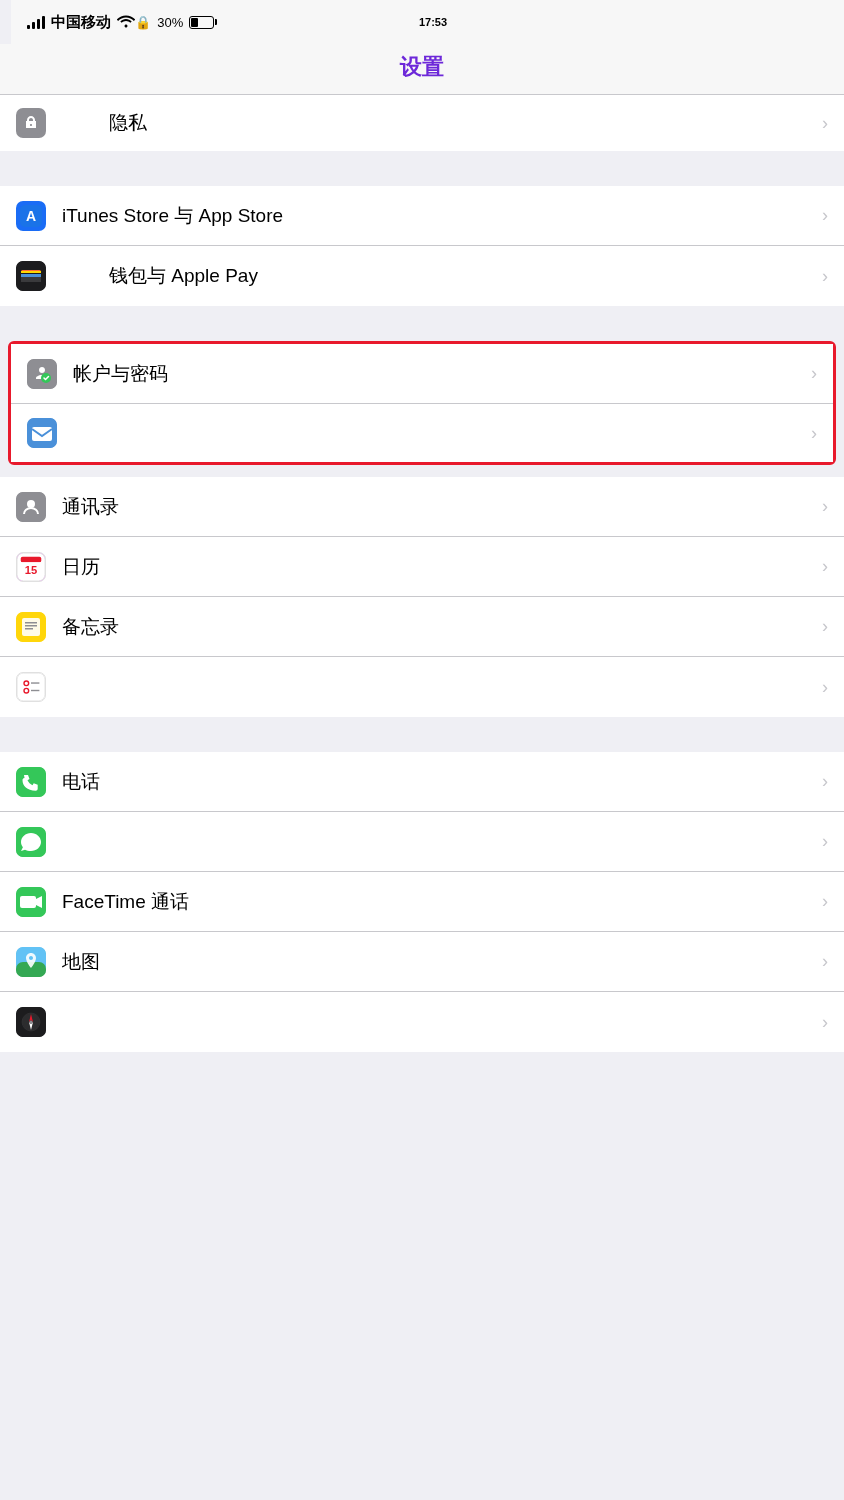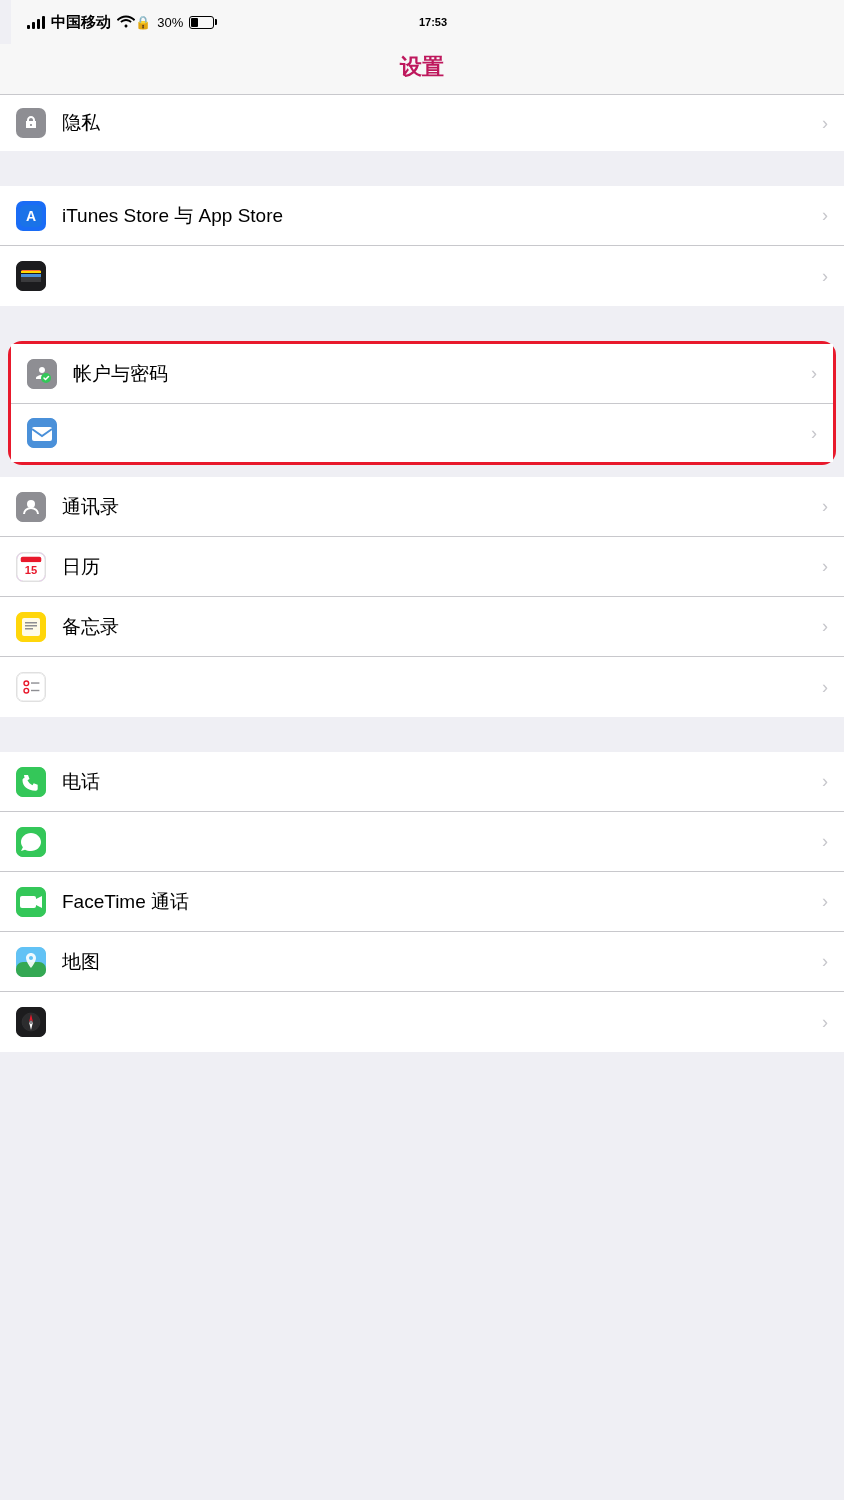--- a/index.html
+++ b/index.html
@@ -111,21 +111,21 @@
     .page-title-bar {
       background-color: #f7f7f7;
       text-align: center;
       padding: 8px 0 12px;
       border-bottom: 1px solid #c8c8cc;
     }
 
     .page-title {
       font-size: 22px;
       font-weight: 600;
-      color: #be185d;
+      color: #6d28d9;
     }
 
     
     .settings-container {
       background-color: #efeff4;
     }
 
     
     .settings-group {
       background-color: #fff;
@@ -143,20 +143,21 @@
       padding: 0 16px;
       height: 60px;
       background-color: #fff;
       border-bottom: 1px solid #c8c8cc;
       position: relative;
       cursor: pointer;
     }
 
     .settings-item:last-child {
       border-bottom: none;
+      gap: 47px;
     }
 
     .settings-item-icon {
       width: 30px;
       height: 30px;
       border-radius: 7px;
       margin-right: 16px;
       flex-shrink: 0;
       display: flex;
       align-items: center;
@@ -173,21 +174,21 @@
     .chevron {
       color: #c7c7cc;
       font-size: 18px;
       margin-left: auto;
     }
 
     
     .highlighted-group {
       position: relative;
       border: 3px solid #e8192c;
-      border-radius: 14px;
+      border-radius: 6px;
       overflow: visible;
       z-index: 5;
       margin: 0 8px;
     }
 
     .highlighted-group .settings-item {
       border-bottom: 1px solid #c8c8cc;
     }
 
     .highlighted-group .settings-item:last-child {
@@ -333,20 +334,21 @@
       <div class="settings-item-icon icon-wallet">
         <svg width="30" height="30" viewBox="0 0 30 30" fill="none">
           <rect width="30" height="30" rx="7" fill="#1c1c1e"></rect>
           <rect x="5" y="9" width="20" height="3" rx="1.5" fill="#ff6b35"></rect>
           <rect x="5" y="10" width="20" height="2" fill="#ffd700"></rect>
           <rect x="5" y="13" width="20" height="8" rx="1" fill="#3a3a3c"></rect>
           <rect x="5" y="13" width="20" height="3" rx="0" fill="#4a90d9"></rect>
           <rect x="5" y="16" width="20" height="5" rx="0" fill="#3a3a3c"></rect>
         </svg>
       </div>
+      <span class="settings-item-label">钱包与 Apple Pay</span>
       <span class="chevron">›</span>
     </div>
   </div>
 
   <div class="settings-group-spacer"></div>
 
   <div class="highlighted-group">
     <div class="settings-item">
       <div class="settings-item-icon icon-accounts">
         <svg width="30" height="30" viewBox="0 0 30 30" fill="none">

